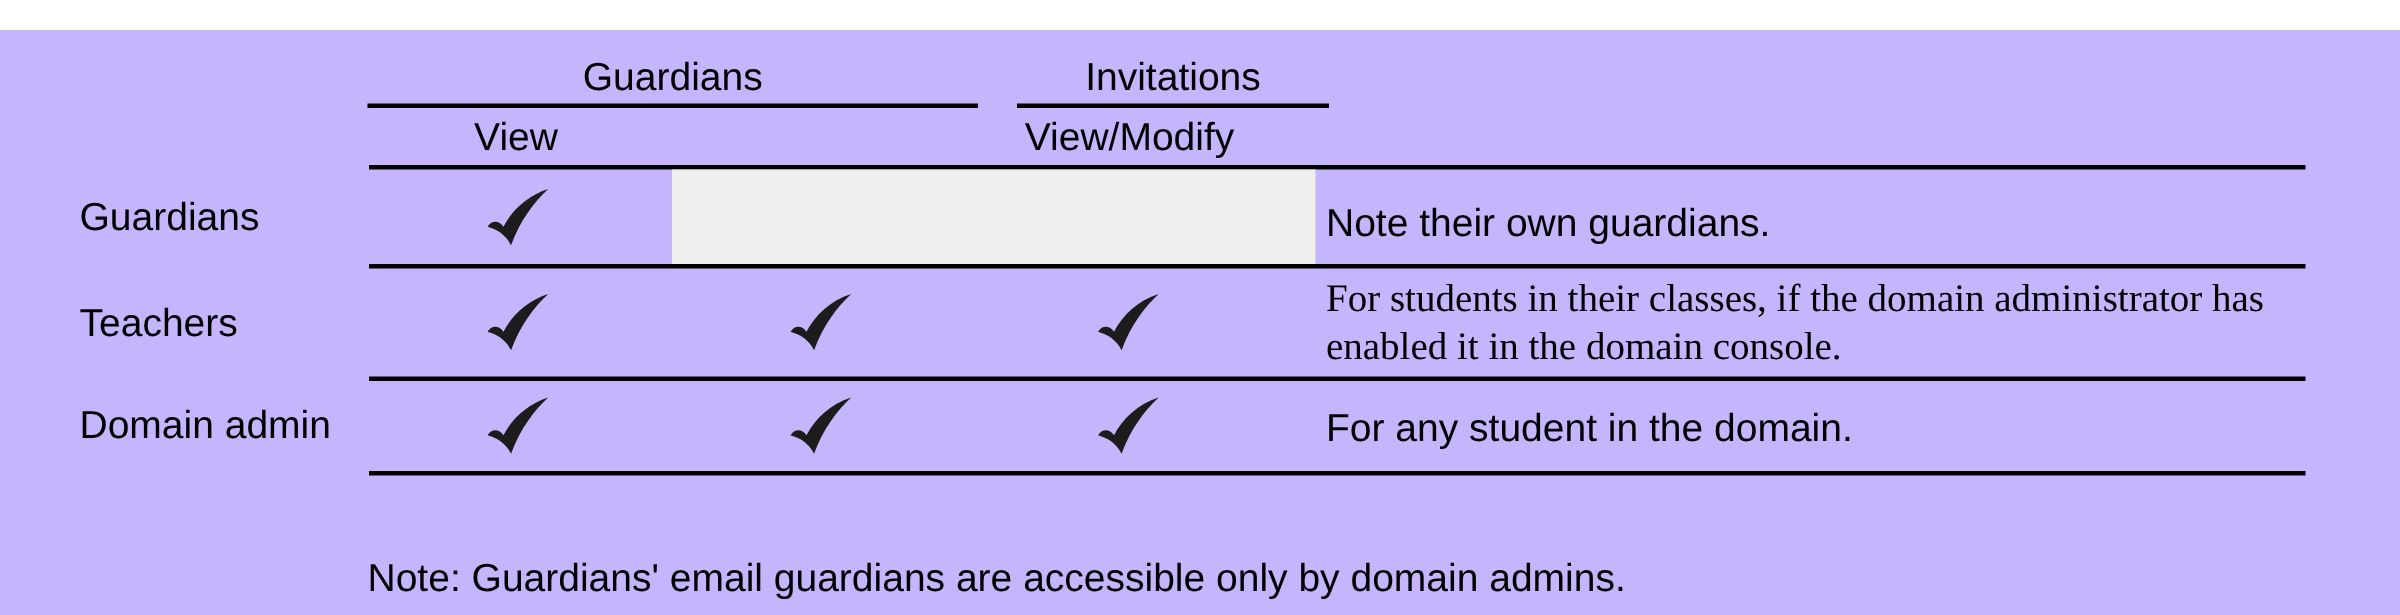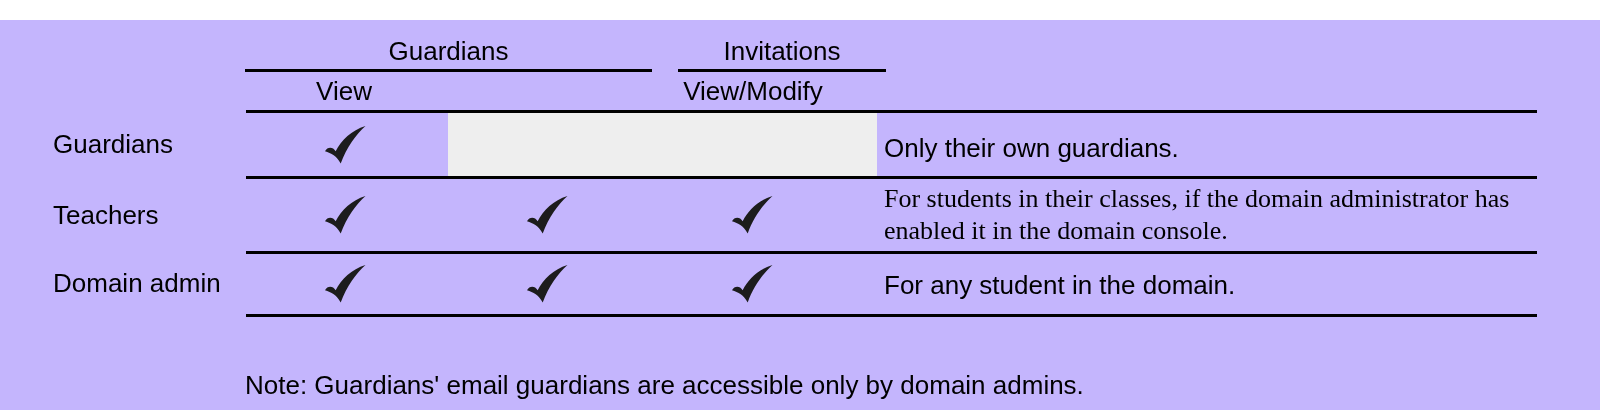--- a/index.html
+++ b/index.html
@@ -65,21 +65,21 @@
   <div class="rule" style="left:246px; top:156px; width:1291px;"></div>
   <div class="rule" style="left:246px; top:231px; width:1291px;"></div>
   <div class="rule" style="left:246px; top:294px; width:1291px;"></div>
 
   <div class="gray-cell" style="left:448px; top:93px; width:429px; height:63px;"></div>
 
   <div class="abs txt" style="left:53px; top:109px;">Guardians</div>
   <svg class="check-svg" style="left:322px; top:105px;" viewBox="0 0 48 42" aria-hidden="true">
     <path d="M3 27.5 C5.5 23 11 22.5 14.2 27.5 C20 16 31 5.5 45.5 1 C36 9.5 25.5 23.5 19.5 40.5 C15.5 32.5 9.5 29.5 3 27.5 Z"></path>
   </svg>
-  <div class="abs note" style="left:884px; top:112px;">Only their own guardians.</div>
+  <div class="abs note" style="left:884px; top:112px;">Note their own guardians.</div>
 
   <div class="abs txt" style="left:53px; top:180px;">Teachers</div>
   <svg class="check-svg" style="left:322px; top:175px;" viewBox="0 0 48 42" aria-hidden="true">
     <path d="M3 27.5 C5.5 23 11 22.5 14.2 27.5 C20 16 31 5.5 45.5 1 C36 9.5 25.5 23.5 19.5 40.5 C15.5 32.5 9.5 29.5 3 27.5 Z"></path>
   </svg>
   <svg class="check-svg" style="left:524px; top:175px;" viewBox="0 0 48 42" aria-hidden="true">
     <path d="M3 27.5 C5.5 23 11 22.5 14.2 27.5 C20 16 31 5.5 45.5 1 C36 9.5 25.5 23.5 19.5 40.5 C15.5 32.5 9.5 29.5 3 27.5 Z"></path>
   </svg>
   <svg class="check-svg" style="left:729px; top:175px;" viewBox="0 0 48 42" aria-hidden="true">
     <path d="M3 27.5 C5.5 23 11 22.5 14.2 27.5 C20 16 31 5.5 45.5 1 C36 9.5 25.5 23.5 19.5 40.5 C15.5 32.5 9.5 29.5 3 27.5 Z"></path>

